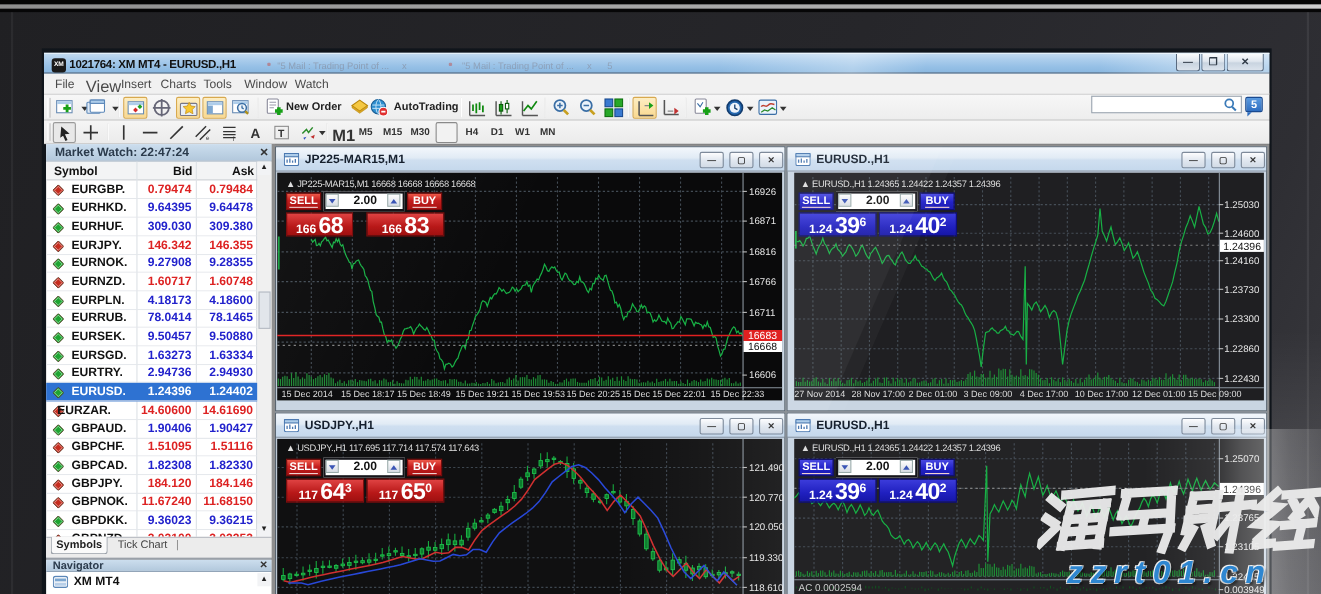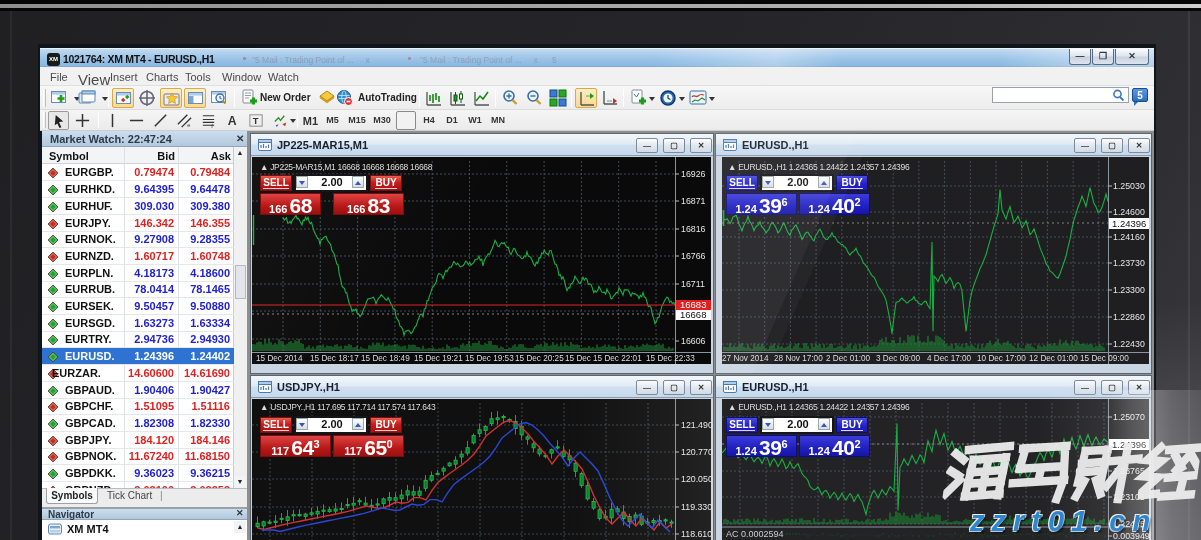--- a/index.html
+++ b/index.html
@@ -197,21 +197,21 @@
       <rect x="2" y="3" width="13" height="12" fill="none" stroke="#888"></rect>
       <text x="5" y="13" font-size="10" font-weight="bold" fill="#333">T</text>
     </svg></div>
 <div class="ab" style="left:270px;top:111px;width:21px;height:19px;"><svg width="17" height="17" viewBox="0 0 18 18" style="margin:1px 2px;">
       <path d="M3 10l4-4 2 3 4-5" stroke="#2a8a2a" stroke-width="1.4" fill="none"></path>
       <path d="M11 13l4-2-1 4z" fill="#c03030"></path>
       <path d="M4 14l3-1-2 3z" fill="#3050c0"></path>
     </svg></div>
 <div class="ab" style="left:290px;top:119px;width:0;height:0;border-left:3px solid transparent;border-right:3px solid transparent;border-top:4px solid #333;"></div>
 <div class="tb-sep" style="left:297px;top:112px;height:16px;"></div>
-<div class="ab" style="left:302px;top:115px;width:17px;text-align:center;font-size:11px;font-weight:bold;color:#333;">M1</div>
+<div class="ab" style="left:302px;top:115px;width:17px;text-align:center;font-size:15px;font-weight:bold;color:#333;">M1</div>
 <div class="ab" style="left:324px;top:115px;width:17px;text-align:center;font-size:9px;font-weight:bold;color:#333;">M5</div>
 <div class="ab" style="left:346px;top:115px;width:22px;text-align:center;font-size:9px;font-weight:bold;color:#333;">M15</div>
 <div class="ab" style="left:371px;top:115px;width:22px;text-align:center;font-size:9px;font-weight:bold;color:#333;">M30</div>
 <div class="ab" style="left:396px;top:111px;width:20px;height:19px;background:#f2f2f2;border:1px solid #8a8a8a;border-radius:2px;"></div>
 <div class="ab" style="left:396px;top:131px;width:32px;font-size:9px;font-weight:bold;color:#333;">H1</div>
 <div class="ab" style="left:419px;top:115px;width:20px;text-align:center;font-size:9px;font-weight:bold;color:#333;">H4</div>
 <div class="ab" style="left:442px;top:115px;width:20px;text-align:center;font-size:9px;font-weight:bold;color:#333;">D1</div>
 <div class="ab" style="left:465px;top:115px;width:20px;text-align:center;font-size:9px;font-weight:bold;color:#333;">W1</div>
 <div class="ab" style="left:488px;top:115px;width:20px;text-align:center;font-size:9px;font-weight:bold;color:#333;">MN</div>
 <div class="ab" style="left:42px;top:131px;width:1112px;height:409px;background:#8e8e8e;"></div>

